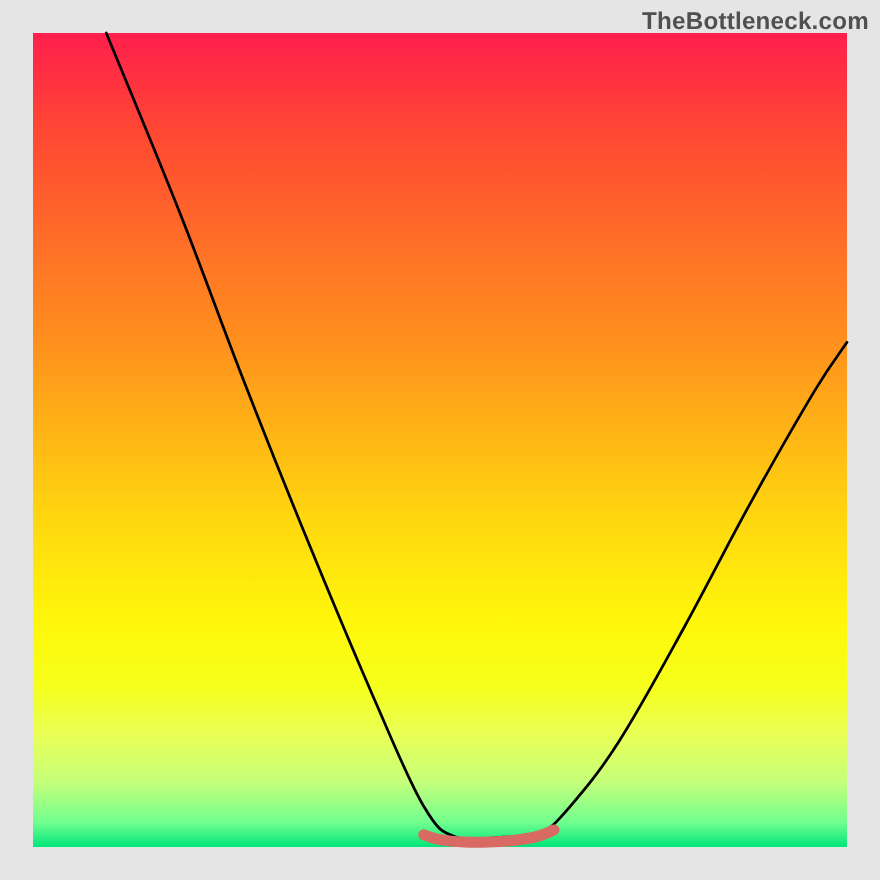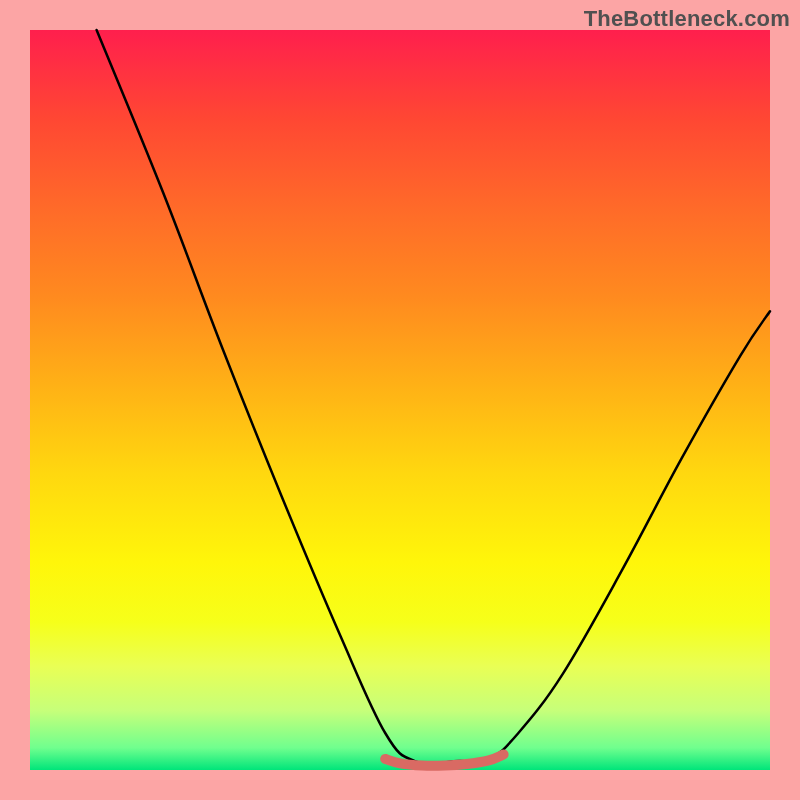--- a/index.html
+++ b/index.html
@@ -8,21 +8,21 @@
     width: 800px;
     height: 800px;
     background: #000;
     overflow: hidden;
     font-family: Arial, Helvetica, sans-serif;
   }
   .frame {
     position: relative;
     width: 800px;
     height: 800px;
-    background: #fca5a5;
+    background: #e5e5e5;
   }
   .watermark {
     position: absolute;
     top: 6px;
     right: 10px;
     color: #505050;
     font-size: 22px;
     font-weight: 600;
     letter-spacing: 0.2px;
     user-select: none;

